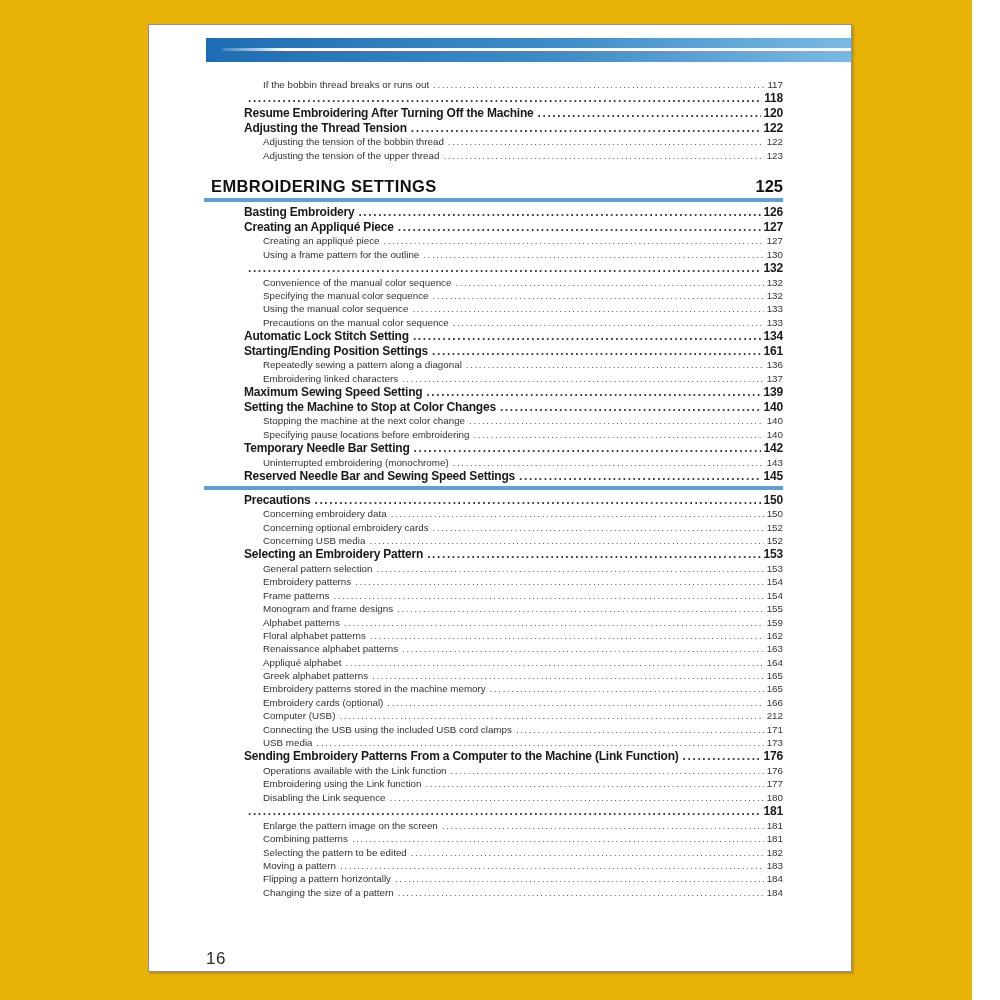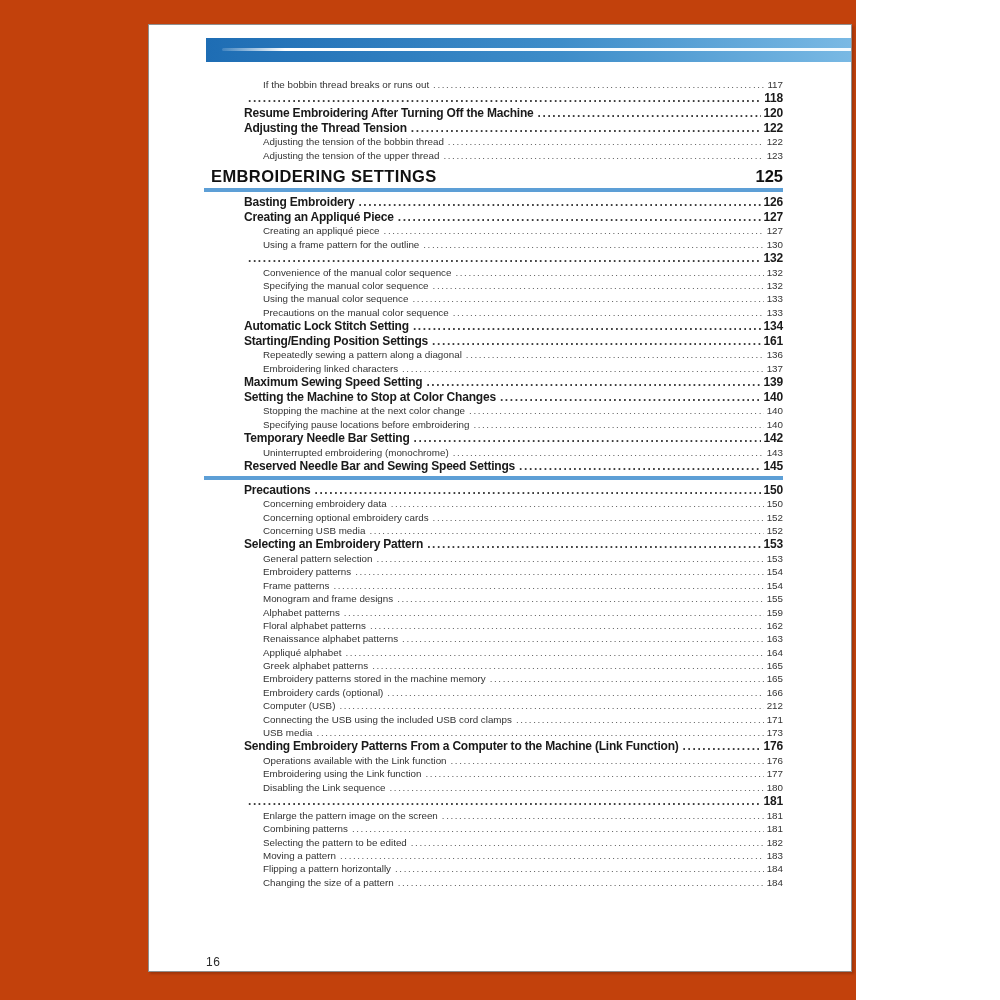--- a/index.html
+++ b/index.html
@@ -1,23 +1,23 @@
 <!DOCTYPE html>
 <html style="--bar-left: #1e6db4; --bar-mid: #3e8dc9; --bar-right: #79b9e4; --rule-blue: #5d9fd6;"><head>
 <meta charset="utf-8">
 <style>
   * { margin: 0; padding: 0; box-sizing: border-box; }
   html, body { background: #ffffff; }
   body { font-family: "Liberation Sans", sans-serif; }
 
   .canvas {
     position: relative;
-    width: 856px;
+    width: 972px;
     height: 1000px;
-    background: #c2410c;
+    background: #eab308;
     overflow: hidden;
     padding-left: 16px;
   }
 
   .page {
     position: absolute;
     left: 148px;
     top: 24px;
     width: 704px;
     height: 948px;
@@ -47,21 +47,21 @@
   .toc {
     position: absolute;
     left: 57px;
     top: 53px;
     width: 577px;
   }
 
   .sec-header {
     display: flex;
     align-items: baseline;
-    margin-top: 4px;
+    margin-top: 14px;
     height: 20px;
     line-height: 20px;
     padding-left: 5px;
     font-weight: bold;
     font-size: 16.5px;
     letter-spacing: 0.4px;
     color: #111111;
   }
   .sec-header .sec-title { white-space: nowrap; }
   .sec-header .sec-page { margin-left: auto; letter-spacing: 0; }
@@ -106,21 +106,21 @@
     color: #555555;
     min-width: 8px;
   }
   .row-main .dots { color: #3a3a3a; }
   .row .pg { white-space: nowrap; flex-shrink: 0; }
 
   .footer-num {
     position: absolute;
     left: 57px;
     bottom: 2px;
-    font-size: 12px;
+    font-size: 17px;
     color: #2b2b2b;
     letter-spacing: 0.5px;
   }
 </style>
 </head>
 <body>
 
 <div class="canvas">
   <div class="page">
 

